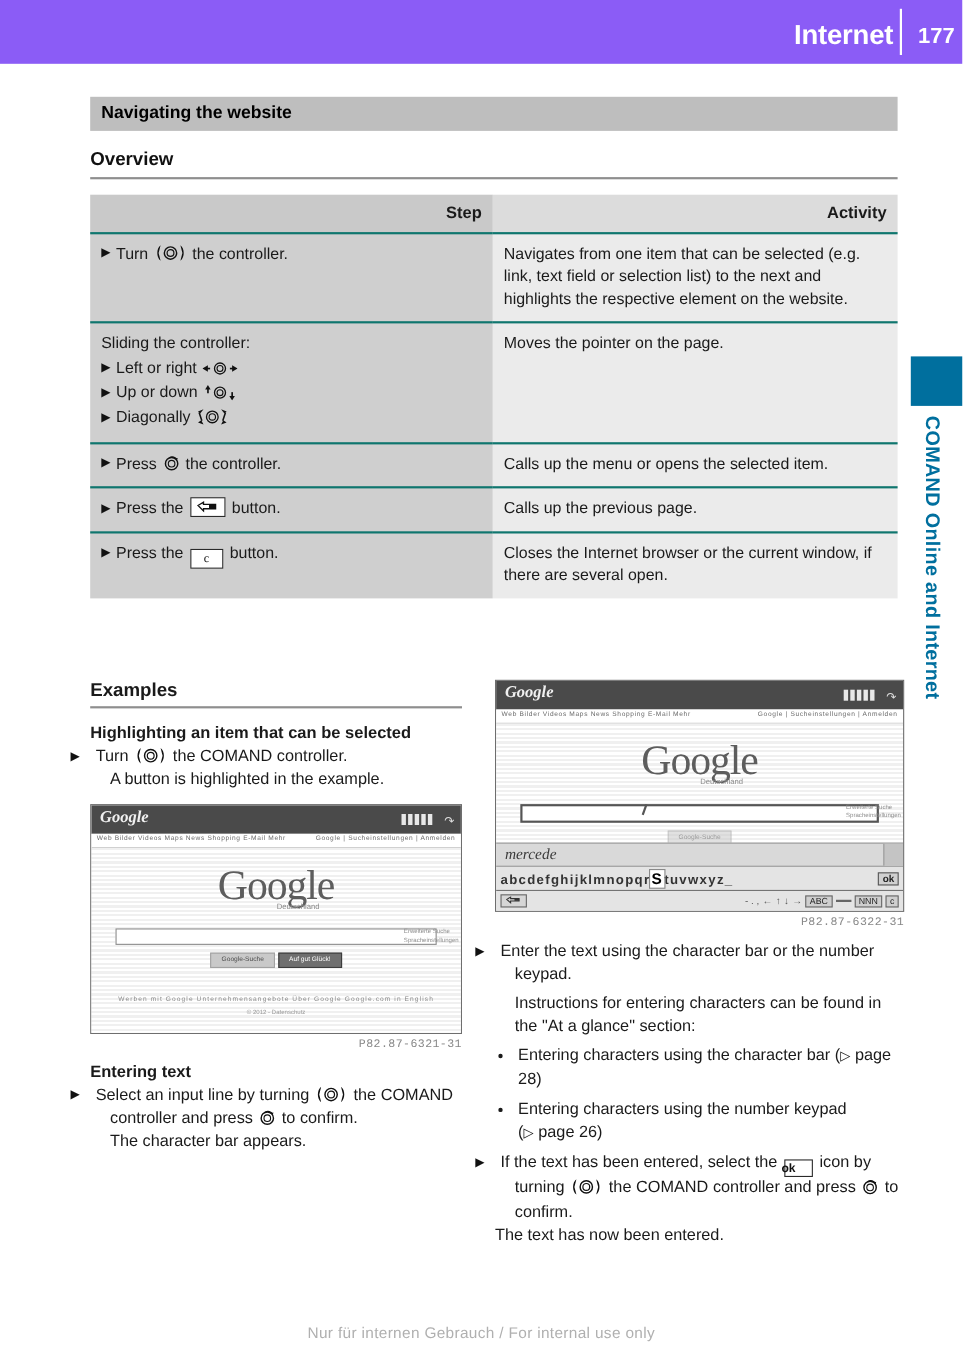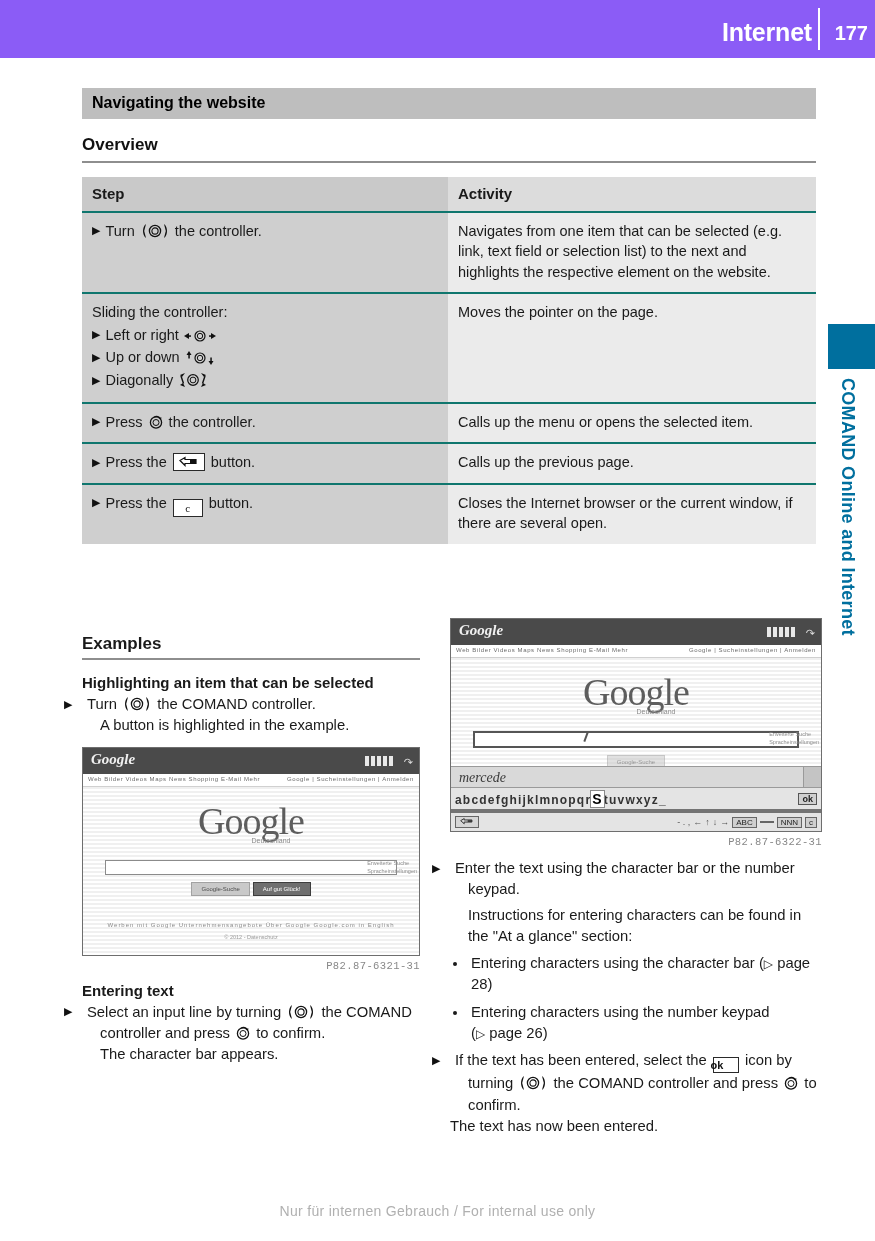--- a/index.html
+++ b/index.html
@@ -97,21 +97,21 @@
   
   table.steps {
     width: 100%;
     border-collapse: collapse;
     margin-top: 14px;
     table-layout: fixed;
   }
   table.steps col.c1 { width: 366px; }
   table.steps col.c2 { width: 368px; }
   table.steps th {
-    text-align: left;
+    text-align: right;
     font-size: 15px;
     font-weight: bold;
     padding: 8px 10px 9px 10px;
     vertical-align: top;
   }
   table.steps th.h1 { background: #c9c9c9; }
   table.steps th.h2 { background: #dcdcdc; }
   table.steps td {
     font-size: 14.5px;
     line-height: 1.42;
@@ -168,21 +168,21 @@
   }
 
   
   .cols {
     position: absolute;
     left: 82px; top: 618px;
     width: 740px;
     height: 570px;
   }
   .col-left {
-    position: absolute; left: 0; top: 16px; width: 338px;
+    position: absolute; left: 0; top: 0; width: 338px;
   }
   .col-right {
     position: absolute; left: 368px; top: 0; width: 372px;
   }
 
   .ex-title {
     font-size: 17px;
     font-weight: bold;
     margin: 0;
   }
@@ -342,21 +342,21 @@
   .inputline .rbox {
     position: absolute; right: 0; top: 0;
     width: 18px; height: 100%;
     background: #c4c4c4; border-left: 1px solid #9a9a9a;
   }
   .charbar {
     background: #e4e4e4;
     padding: 3px 4px 2px 4px;
     display: flex; align-items: center;
     justify-content: space-between;
-    border-bottom: 4px solid #737373;
+    border-bottom: 1px solid #737373;
   }
   .charbar .letters {
     font-size: 12px; font-weight: bold; color: #333;
     letter-spacing: 1.2px;
     font-family: "Liberation Sans", sans-serif;
   }
   .charbar .letters .hl {
     background: #ffffff; color: #000;
     padding: 0 1px; font-size: 14px;
     outline: 1px solid #8a8a8a;

